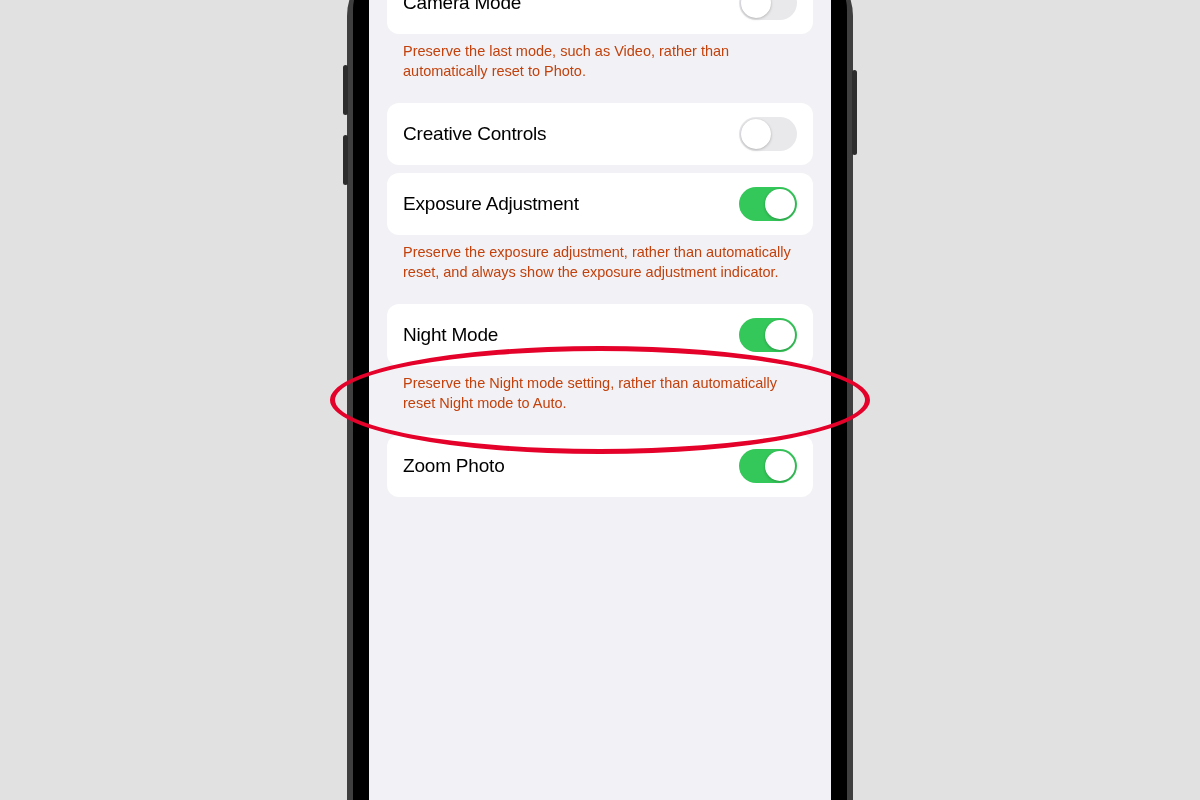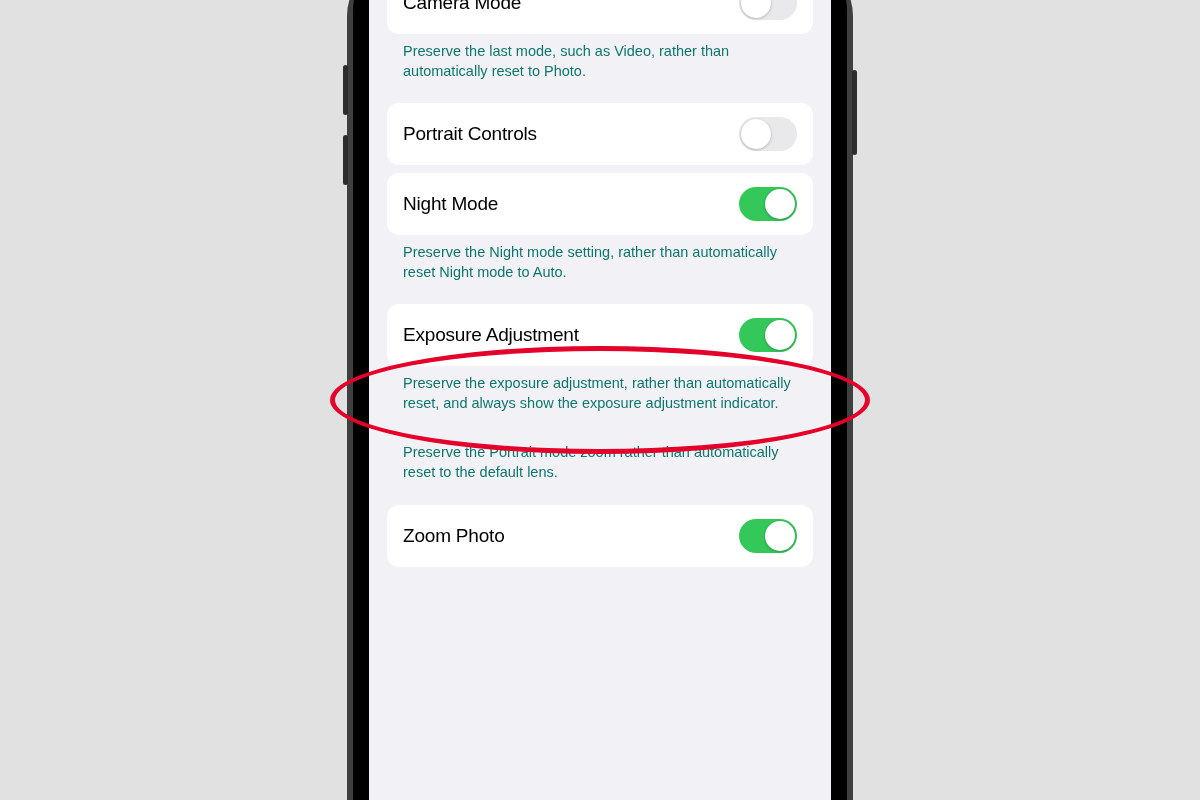--- a/index.html
+++ b/index.html
@@ -76,21 +76,21 @@
   }
   .card .title {
     font-size: 19px;
     font-weight: 500;
     letter-spacing: -0.2px;
     color: #000;
   }
   .caption {
     font-size: 14.5px;
     line-height: 1.35;
-    color: #0f766e;
+    color: #c2410c;
     padding: 8px 16px 14px 16px;
   }
   
   .switch {
     width: 58px;
     height: 34px;
     border-radius: 17px;
     position: relative;
     flex: 0 0 auto;
     transition: background .15s;
@@ -136,49 +136,48 @@
               <span class="title">Camera Mode</span>
               <div class="switch off">
                   <div class="knob"></div>
                 </div>
             </div>
             <div class="caption">Preserve the last mode, such as Video, rather than automatically reset to Photo.</div>
           </div>
 
           <div class="group">
             <div class="card">
-              <span class="title">Portrait Controls</span>
+              <span class="title">Creative Controls</span>
               <div class="switch off">
                   <div class="knob"></div>
                 </div>
             </div>
+          </div>
+
+          <div class="group">
+            <div class="card">
+              <span class="title">Exposure Adjustment</span>
+              <div class="switch on">
+                  <div class="knob"></div>
+                </div>
+            </div>
+            <div class="caption">Preserve the exposure adjustment, rather than automatically reset, and always show the exposure adjustment indicator.</div>
           </div>
 
           <div class="group">
             <div class="card">
               <span class="title">Night Mode</span>
               <div class="switch on">
                   <div class="knob"></div>
                 </div>
             </div>
             <div class="caption">Preserve the Night mode setting, rather than automatically reset Night mode to Auto.</div>
           </div>
 
           <div class="group">
-            <div class="card">
-              <span class="title">Exposure Adjustment</span>
-              <div class="switch on">
-                  <div class="knob"></div>
-                </div>
-            </div>
-            <div class="caption">Preserve the exposure adjustment, rather than automatically reset, and always show the exposure adjustment indicator.</div>
-          </div>
-
-          <div class="group">
-            <div class="caption">Preserve the Portrait mode zoom rather than automatically reset to the default lens.</div>
           </div>
 
 
           <div class="group">
             <div class="card">
               <span class="title">Zoom Photo</span>
               <div class="switch on">
                   <div class="knob"></div>
                 </div>
             </div>

